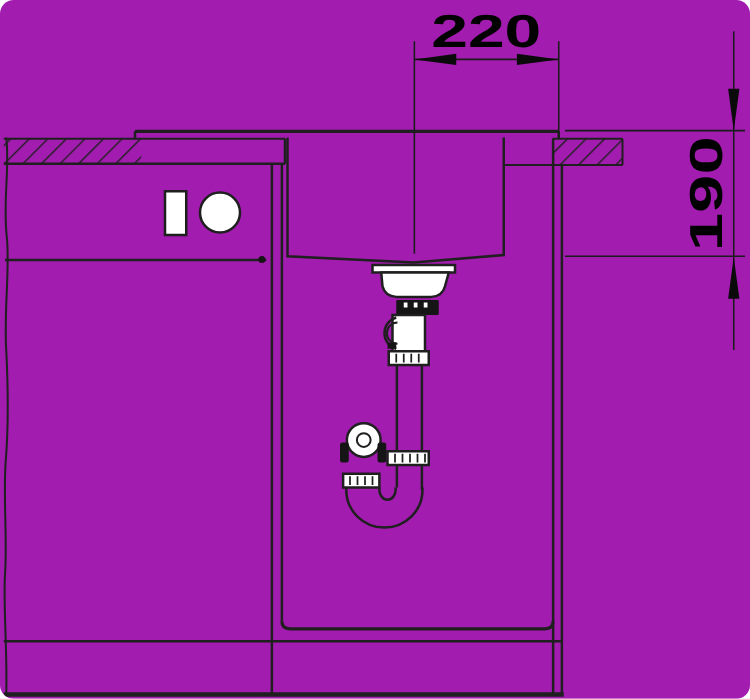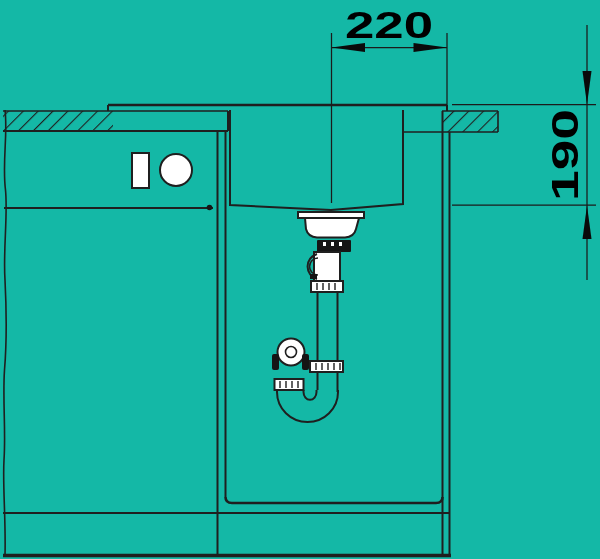--- a/index.html
+++ b/index.html
@@ -1,17 +1,17 @@
 <!DOCTYPE html>
 <html><head>
 <meta charset="utf-8">
 <style>
   html,body{margin:0;padding:0;background:#fff;}
-  .stage{position:relative;width:600px;height:559px;background:#14b8a6;overflow:hidden;
-         font-family:"Liberation Sans",sans-serif;}
+  .stage{position:relative;width:600px;height:559px;background:#a21caf;overflow:hidden;
+         font-family:"Liberation Sans",sans-serif;border-radius:11px;}
   svg{display:block;}
   .ln   {stroke:#1f1f1f;stroke-width:2;fill:none;stroke-linecap:butt;}
   .ln15 {stroke:#1f1f1f;stroke-width:1.6;fill:none;}
   .ln25 {stroke:#1f1f1f;stroke-width:2.6;fill:none;}
   .ln35 {stroke:#1f1f1f;stroke-width:3.6;fill:none;}
   .thin {stroke:#1b1b1b;stroke-width:1.25;fill:none;}
   .wfill{fill:#ffffff;}
   .bfill{fill:#151515;stroke:none;}
   .tick {stroke:#1f1f1f;stroke-width:1.4;fill:none;}
   .dimtxt{font-family:"Liberation Sans",sans-serif;font-weight:bold;font-size:37px;

